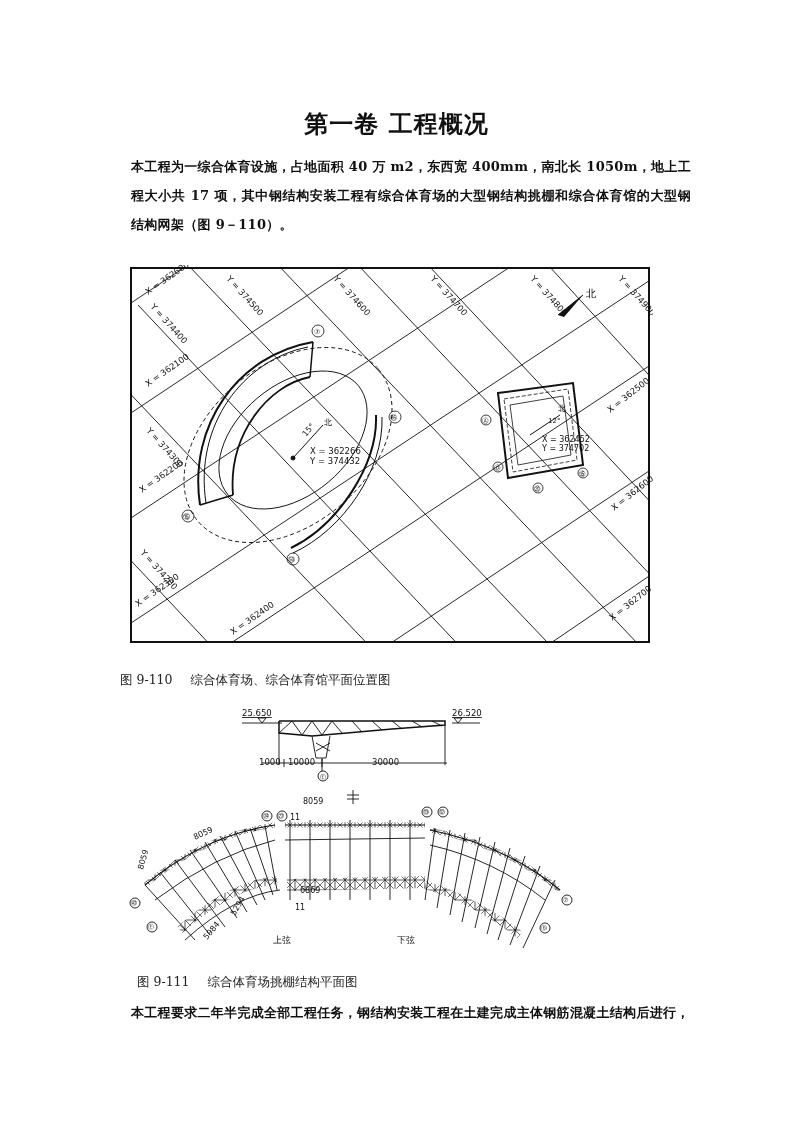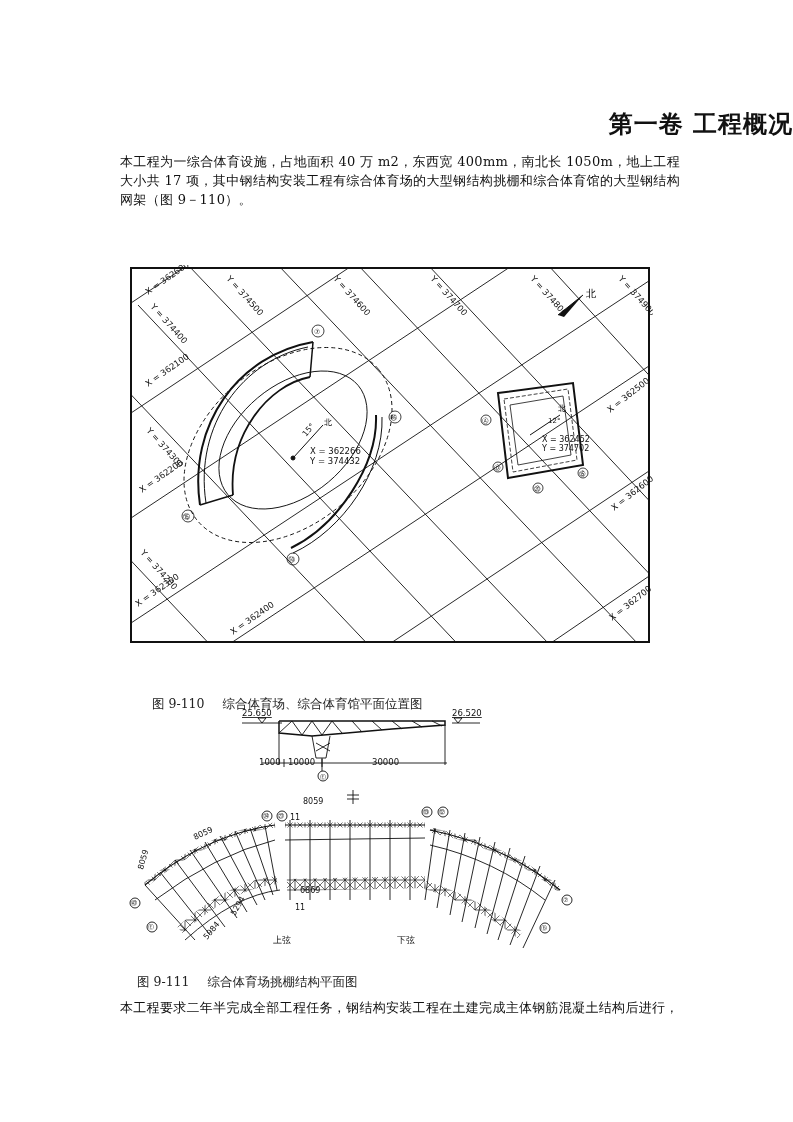--- a/index.html
+++ b/index.html
@@ -1,22 +1,22 @@
 <!DOCTYPE html>
 <html><head>
 <meta charset="utf-8">
 <style>
   html, body { margin:0; padding:0; background:#ffffff; }
   body { width:793px; height:1122px; position:relative; overflow:hidden;
          font-family:"DejaVu Serif","Liberation Serif",serif; color:#111; }
-  .title { position:absolute; top:108px; left:0; width:793px; text-align:right;
+  .title { position:absolute; top:108px; left:0; width:793px; text-align:center;
            font-family:"DejaVu Sans","Liberation Sans",sans-serif; font-weight:bold;
            font-size:24px; letter-spacing:1px; }
-  .para { position:absolute; left:120px; width:560px; font-size:13px; line-height:19px;
-          letter-spacing:0.3px; text-align:justify; }
+  .para { position:absolute; left:131px; width:560px; font-size:13px; line-height:29px;
+          letter-spacing:0.3px; text-align:justify;font-weight:bold; }
   .caption { position:absolute; left:120px; font-size:12.5px; color:#222; }
   .caption .num { margin-right:18px; }
   svg text { font-family:"DejaVu Sans","Liberation Sans",sans-serif; }
   .fig { position:absolute; }
 </style>
 </head>
 <body>
 
 <div class="title">第一卷 工程概况</div>
 
@@ -118,21 +118,21 @@
     <text x="366" y="205">Ⓓ</text>
     <text x="406" y="226">⑳</text>
     <text x="451" y="211">⑮</text>
     <text x="420" y="158" font-size="7">12°</text>
     <text x="430" y="146" font-size="8">北</text>
     <text x="414" y="177" font-size="8">X = 362452</text>
     <text x="414" y="186" font-size="8">Y = 374702</text>
   </g>
 </svg>
 
-<div class="caption" style="top:696px;margin-left:32px;">
+<div class="caption" style="top:672px;">
   <span class="num">图 9-110</span><span>综合体育场、综合体育馆平面位置图</span>
 </div>
 
 <svg class="fig" style="left:232px; top:703px;" width="250" height="80" viewBox="0 0 250 80">
   <g stroke="#111" fill="none" stroke-width="0.9">
     <line x1="10" y1="20" x2="50" y2="20"></line>
     <polygon points="30,20 34,15 26,15"></polygon>
     <line x1="220" y1="20" x2="248" y2="20"></line>
     <polygon points="226,20 230,15 222,15"></polygon>
     <polyline points="47,18 47,30 80,33 115,30 160,26 213,22 213,18 47,18" stroke-width="1.5"></polyline>

